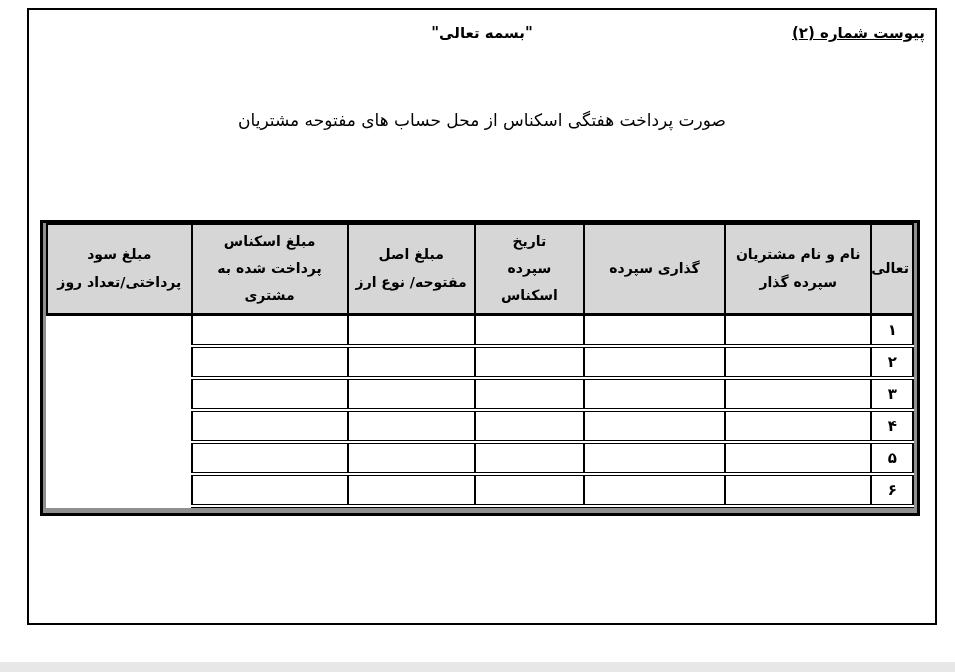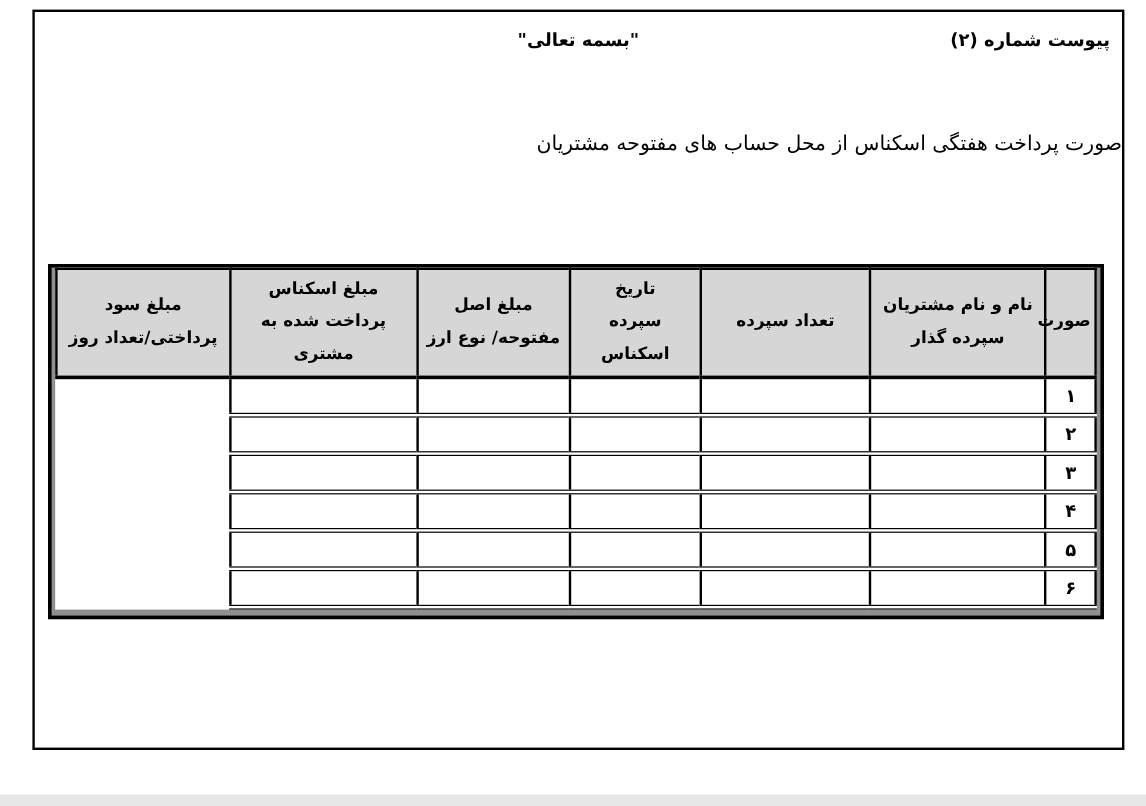--- a/index.html
+++ b/index.html
@@ -7,29 +7,29 @@
   body { position:relative; font-family:"DejaVu Sans", sans-serif; color:#000; }
 
   .page {
     position:absolute; left:27px; top:8px; width:910px; height:617px;
     background:#fff; border:2px solid #000; direction:rtl;
   }
 
   .top-line { position:relative; height:34px; margin-top:14px; }
   .attachment {
     position:absolute; right:10px; top:0;
-    font-weight:bold; font-size:15px; white-space:nowrap;
+    font-weight:bold; font-size:15px; white-space:nowrap;text-decoration:underline;
   }
   .basmala {
     position:absolute; left:0; right:0; top:0; text-align:center;
     font-weight:bold; font-size:15px;
   }
 
   .doc-title {
-    margin-top:52px; text-align:right;
+    margin-top:52px; text-align:center;
     font-size:17px; font-weight:normal; letter-spacing:0;
   }
 
   .table-wrap {
     position:absolute; left:11px; top:210px; width:880px;
     border:3px solid #000; background:#8f8f8f;
     padding:0 3px 5px 3px;
   }
   table {
     width:100%; border-collapse:collapse; background:#fff;
@@ -71,24 +71,24 @@
         <col style="width:4.8%">
         <col style="width:16.9%">
         <col style="width:16.3%">
         <col style="width:12.6%">
         <col style="width:14.7%">
         <col style="width:18.0%">
         <col style="width:16.7%">
       </colgroup>
       <thead>
         <tr>
-          <th>صورت</th>
+          <th>تعالی</th>
           <th>نام و نام مشتریان
 سپرده گذار</th>
-          <th>تعداد سپرده</th>
+          <th>گذاری سپرده</th>
           <th>تاریخ
 سپرده اسکناس</th>
           <th>مبلغ اصل
 مفتوحه/ نوع ارز</th>
           <th>مبلغ اسکناس
 پرداخت شده به
 مشتری</th>
           <th>مبلغ سود
 پرداختی/تعداد روز</th>
         </tr>

